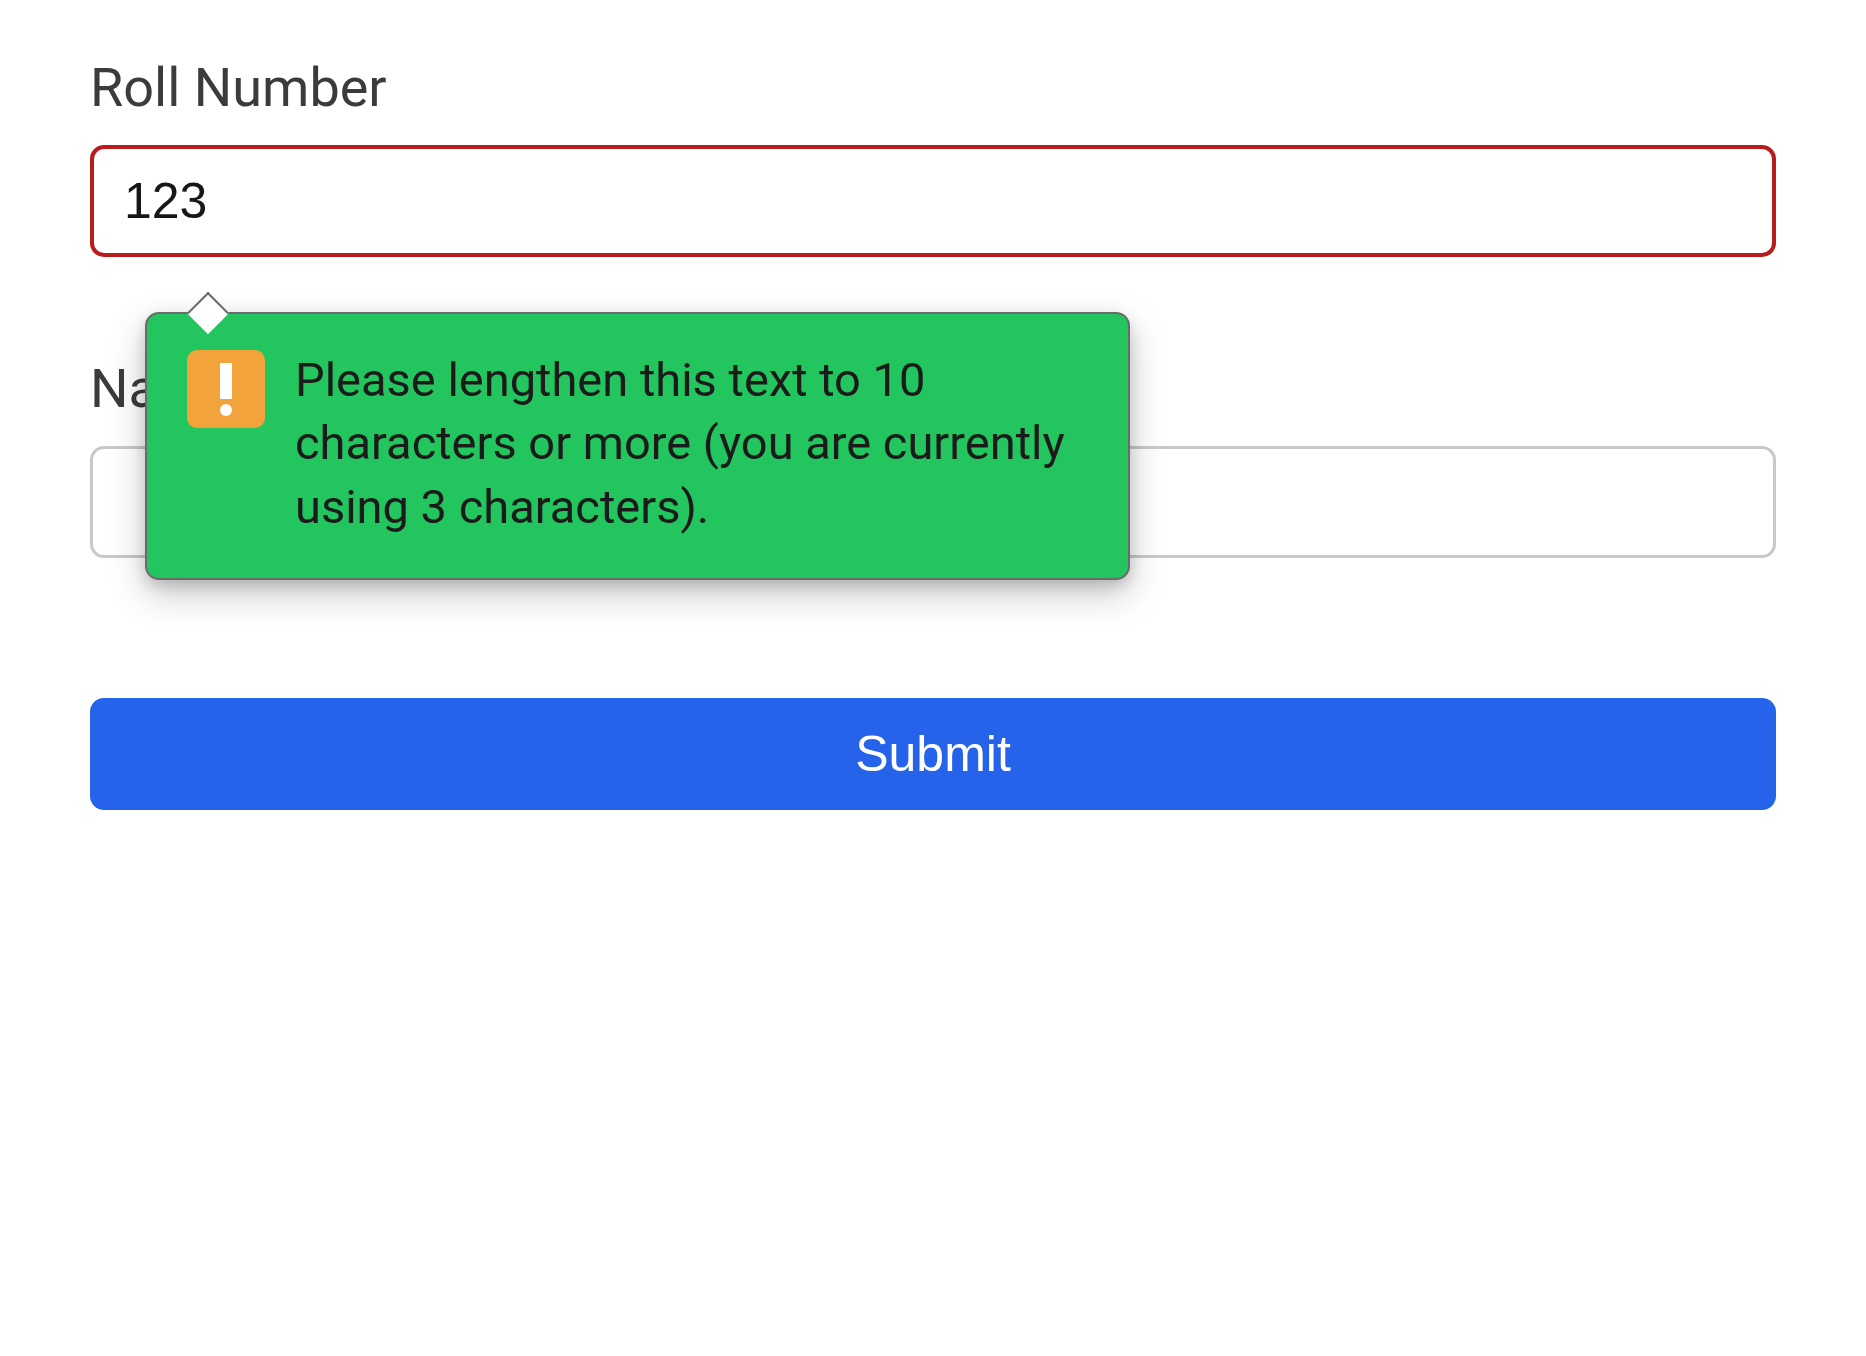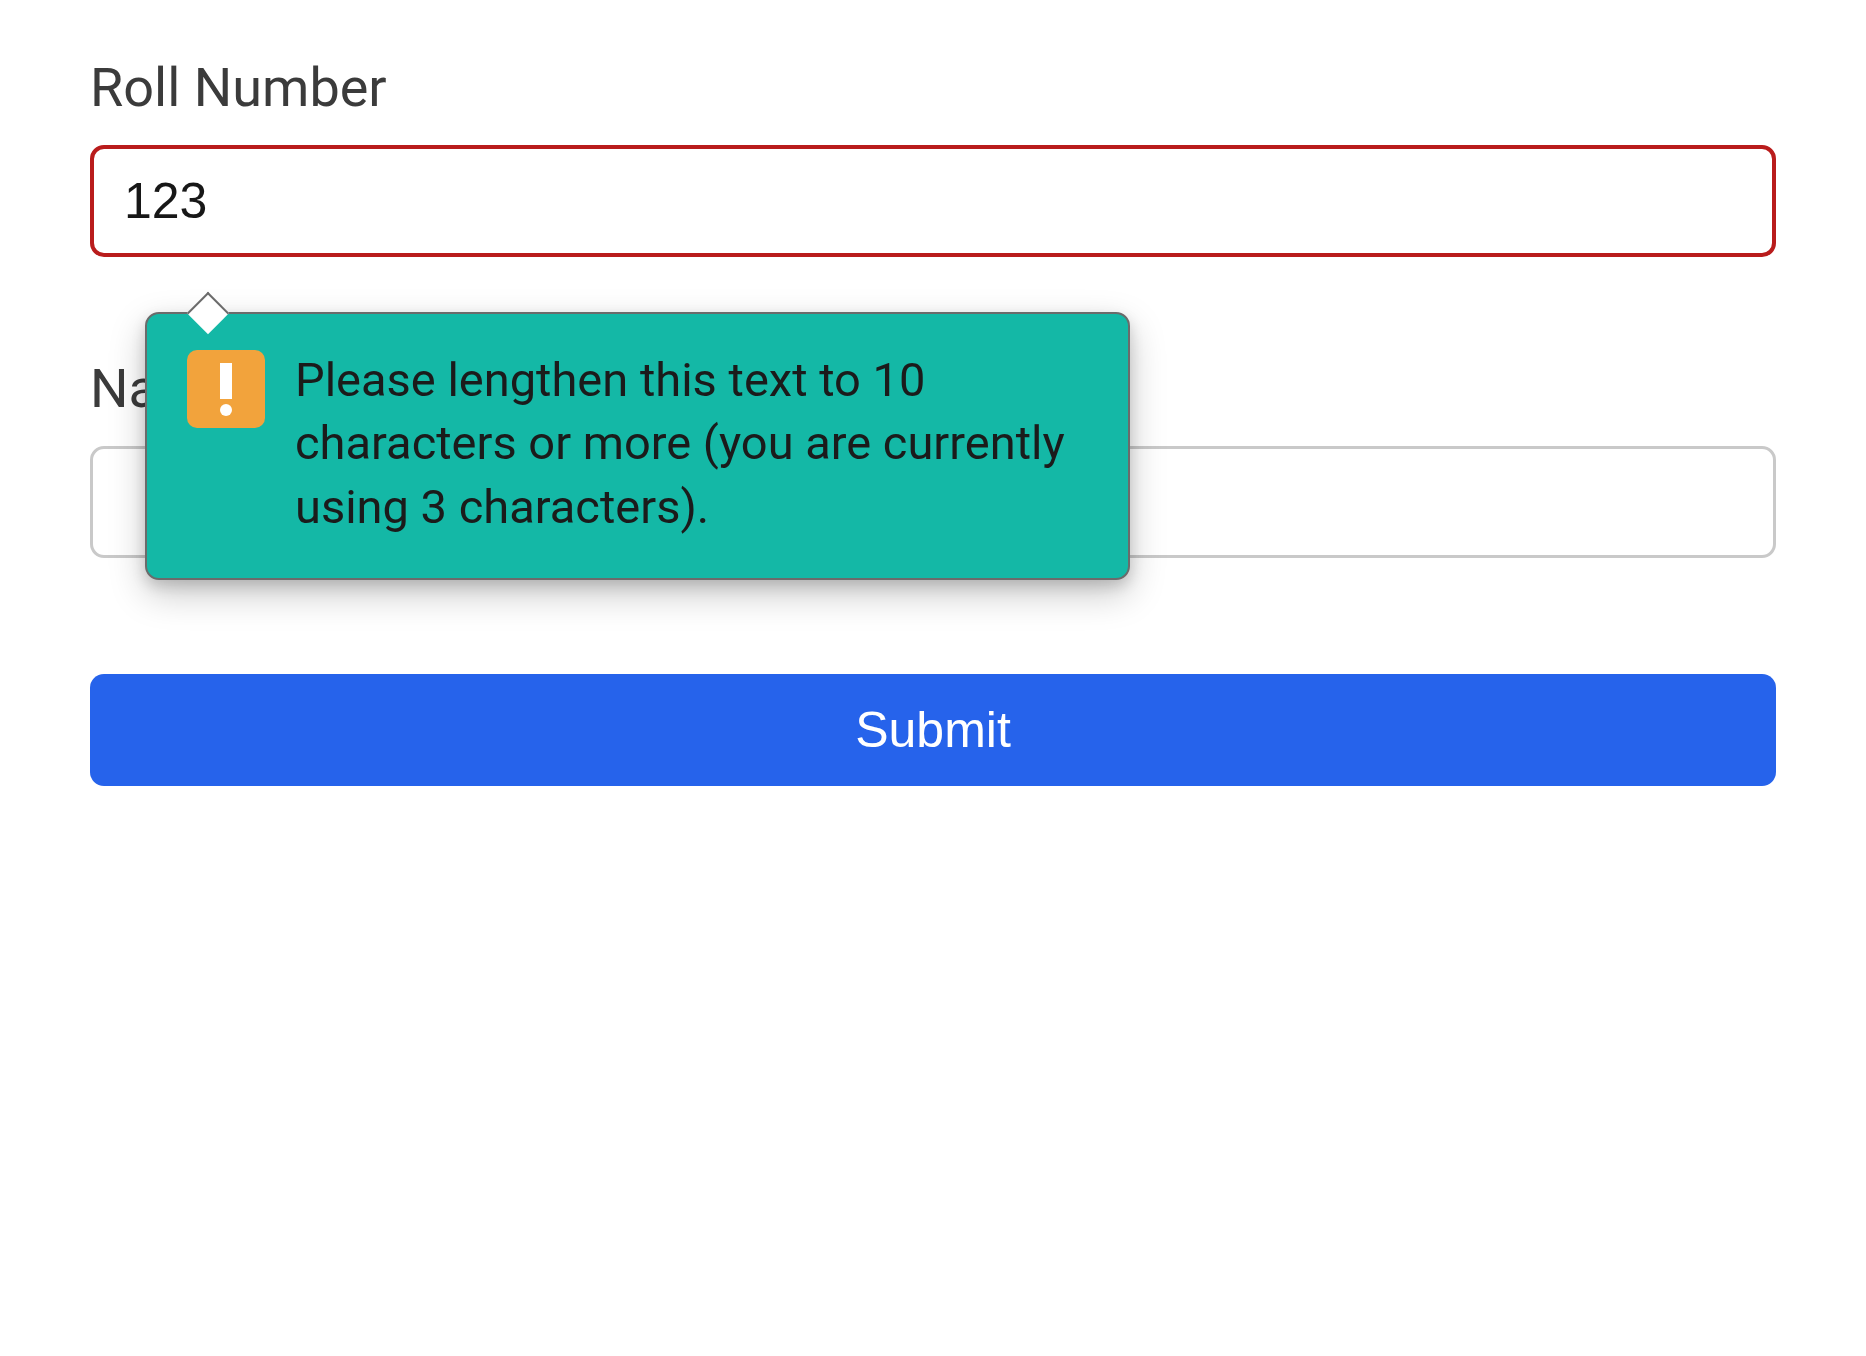--- a/index.html
+++ b/index.html
@@ -42,28 +42,28 @@
     .submit-button {
       width: 100%;
       height: 112px;
       border: none;
       border-radius: 14px;
       background: #2663eb;
       color: #ffffff;
       font-size: 50px;
       font-weight: 400;
       cursor: pointer;
-      margin-top: 16px;
+      margin-top: 40px;
     }
     .validation-tooltip {
       position: absolute;
       top: 256px;
       left: 55px;
       width: 985px;
-      background: #14b8a6;
+      background: #22c55e;
       border: 2px solid #6b6b6b;
       border-radius: 14px;
       box-shadow: 0 14px 36px rgba(0,0,0,0.22), 0 6px 14px rgba(0,0,0,0.15);
       padding: 34px 40px 40px 40px;
       display: flex;
       align-items: flex-start;
       gap: 30px;
       z-index: 10;
     }
     .tooltip-arrow {

